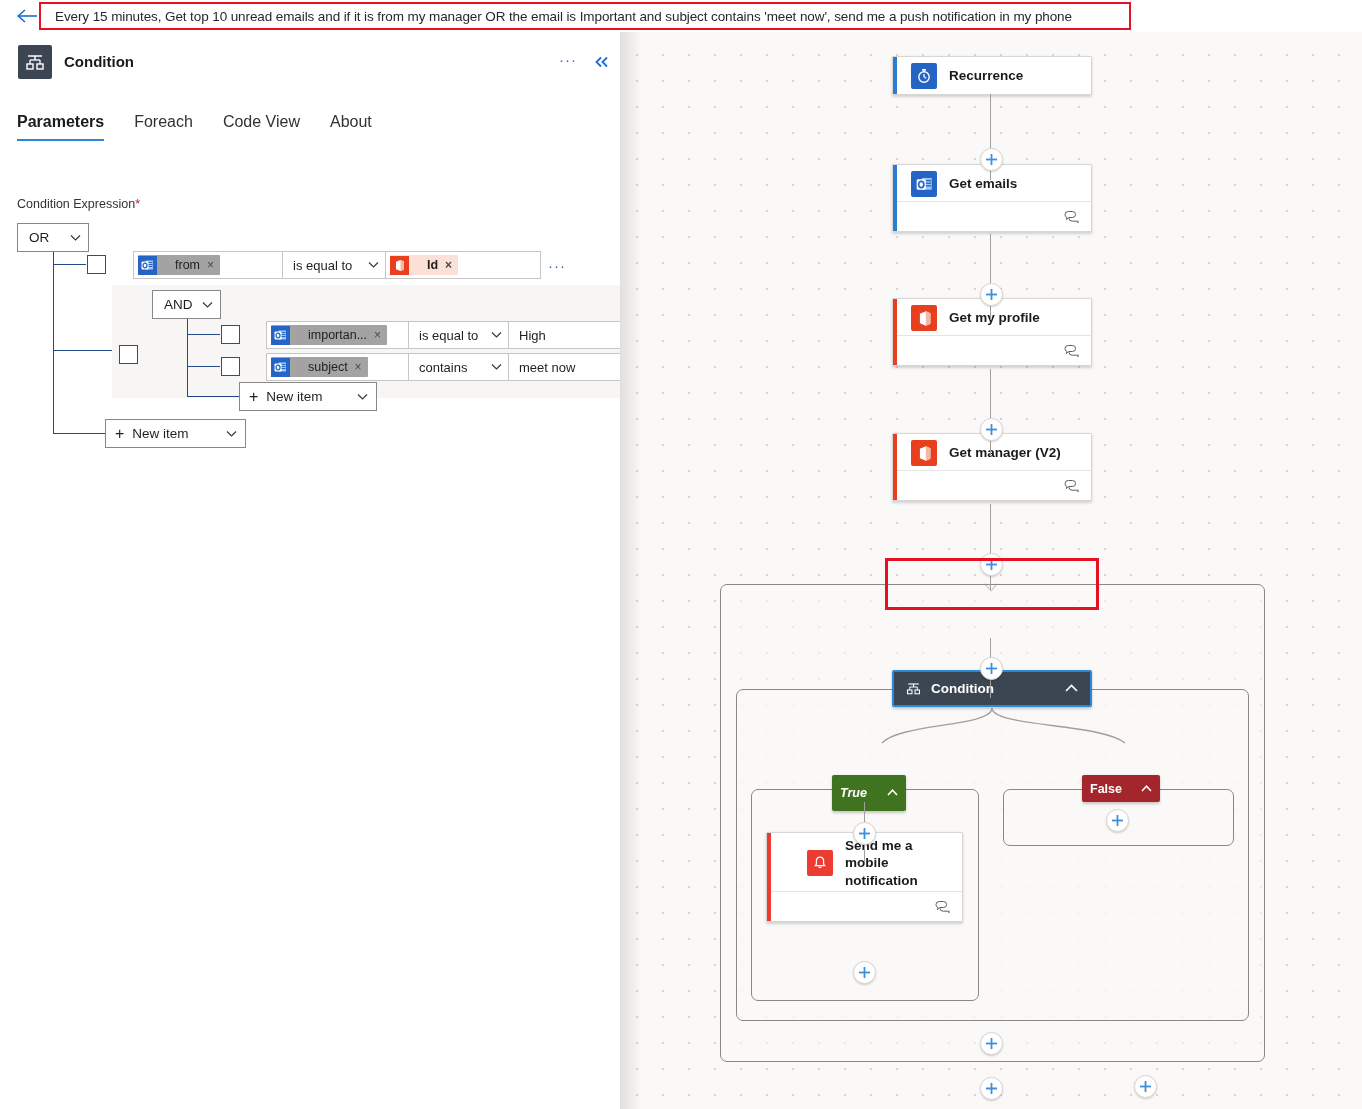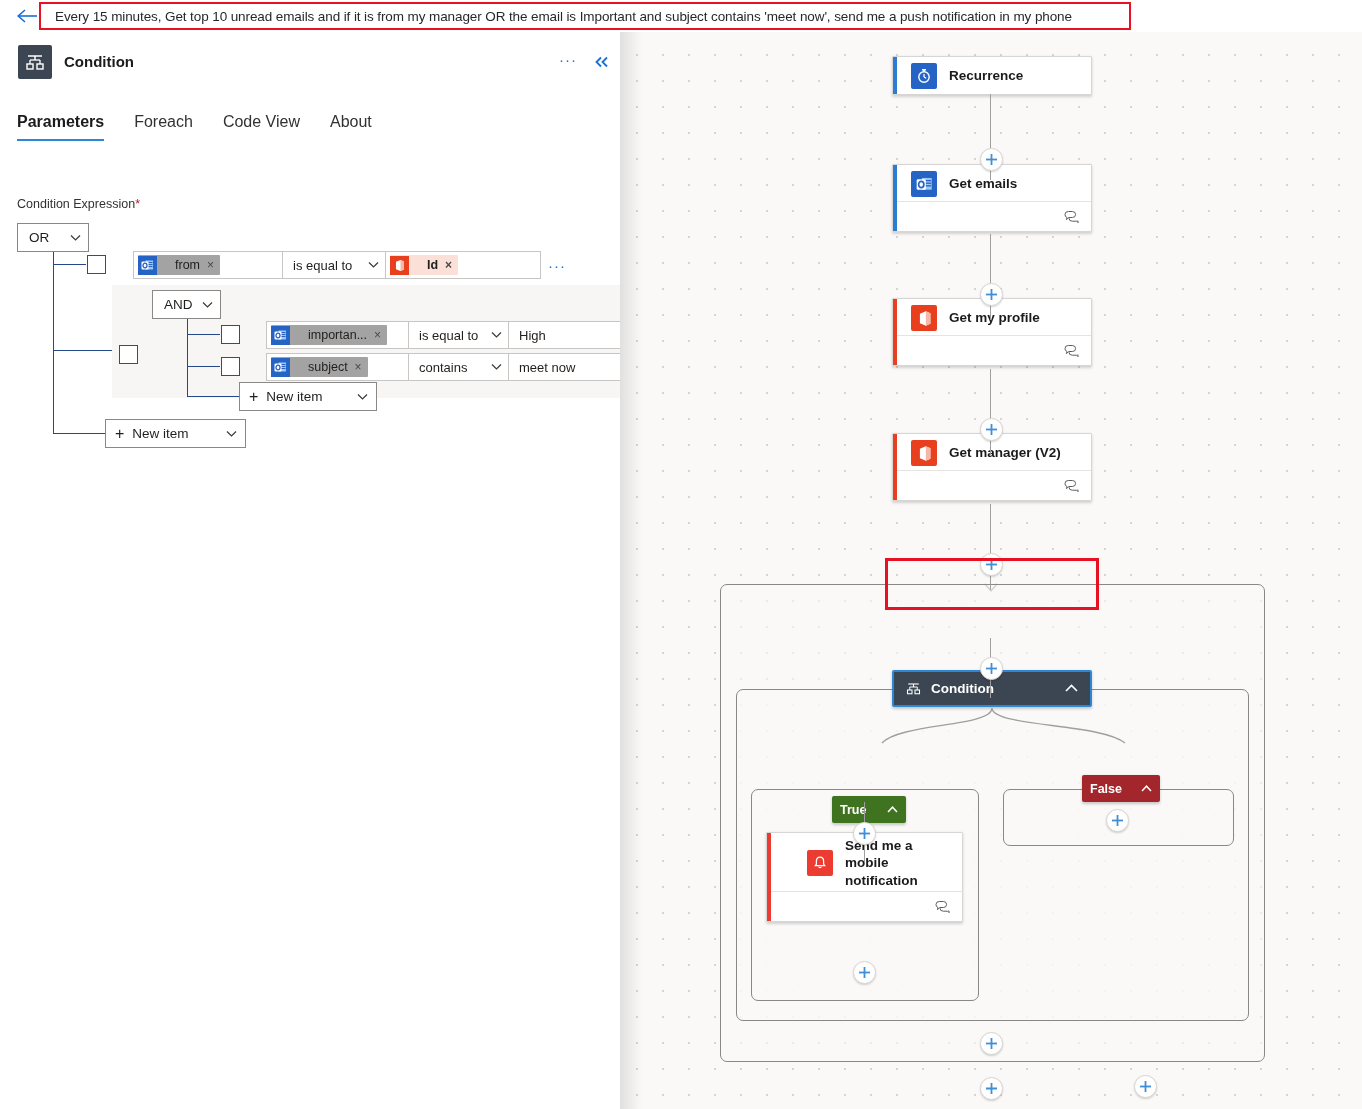--- a/index.html
+++ b/index.html
@@ -512,21 +512,21 @@
           </svg>
       </span>
     </div>
 
     <svg style="position:absolute; left:130px; top:673px; z-index:2;" width="520" height="60">
       <path d="M242 3 C 242 22, 150 18, 132 38" fill="none" stroke="#a19f9d" stroke-width="1.4"></path>
       <path d="M242 3 C 242 22, 350 18, 375 38" fill="none" stroke="#a19f9d" stroke-width="1.4"></path>
     </svg>
 
     <div class="scope-box" style="left:131px; top:757px; width:228px; height:212px;"></div>
-    <div class="scope-hdr" style="left:212px; top:764px; width:74px; height:27px; background:#3f7320;">
+    <div class="scope-hdr" style="left:212px; top:743px; width:74px; height:36px; background:#3f7320;font-style:italic;">
       <span class="sl" style="padding-left:8px; font-size:12.5px;">True</span>
       <span class="chev" style="padding:0 8px 0 2px;">
         <svg width="11" height="8" viewBox="0 0 11 8">
             <path d="M1 6 L5.5 1.2 L10 6" fill="none" stroke="#fff" stroke-width="1.5"></path>
           </svg>
       </span>
     </div>
 
     <div class="edge" style="left:244px; top:770px; width:1.4px; height:60px;"></div>
     <svg style="position:absolute; left:238px; top:823px;" width="14" height="10">

